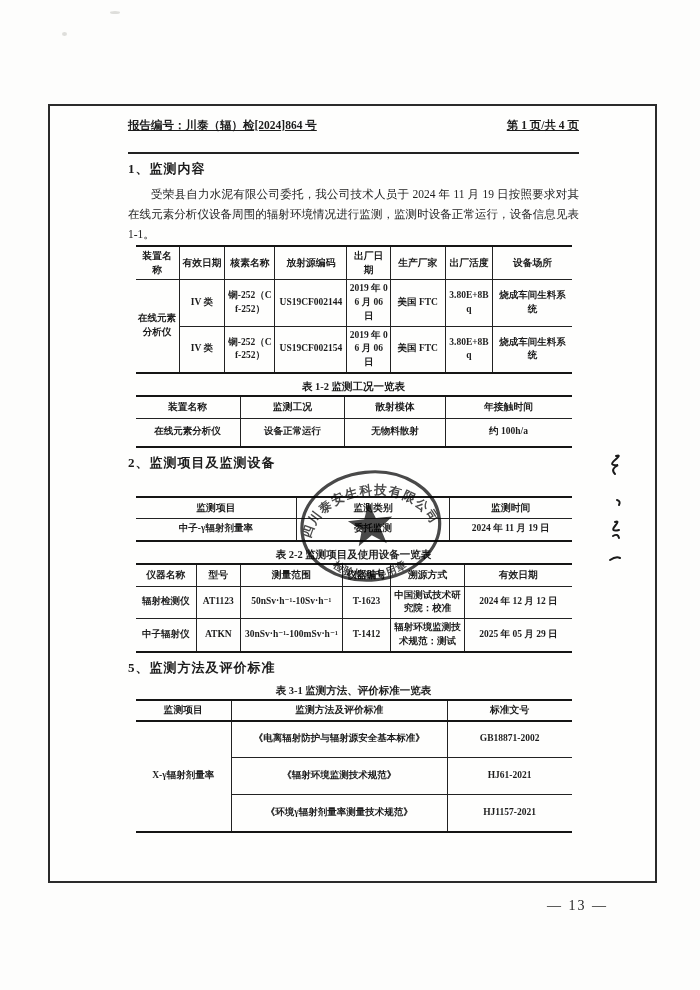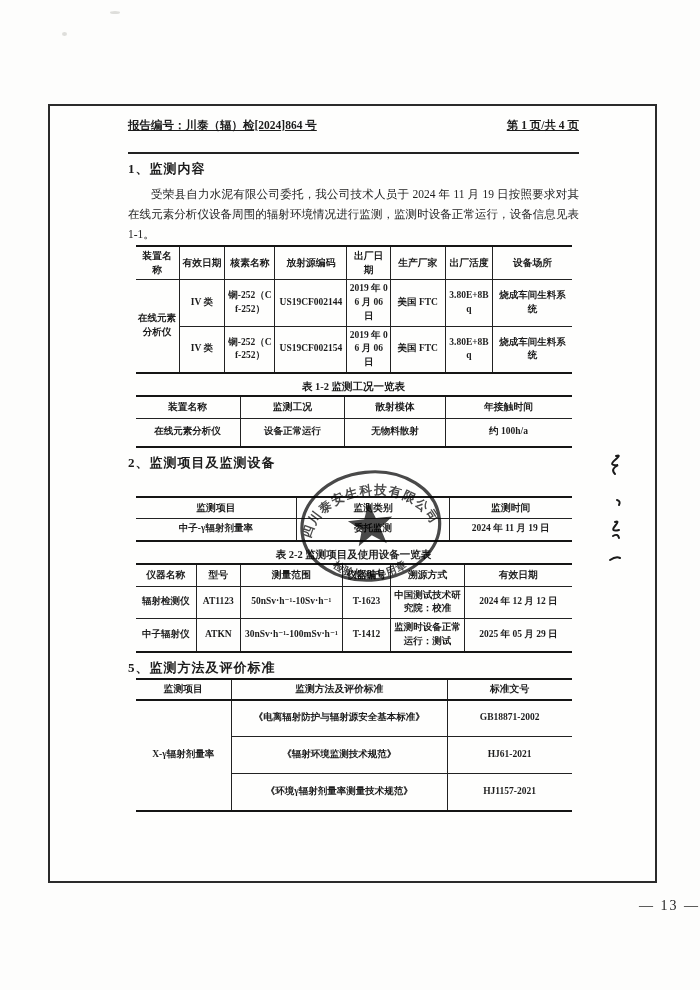--- a/index.html
+++ b/index.html
@@ -109,20 +109,21 @@
     position: absolute;
     left: 598px; top: 448px;
     width: 36px; height: 125px;
     pointer-events: none;
   }
   .footer-page-num {
     position: absolute;
     left: 0; top: 898px;
     width: 100%;
     text-align: right;
+    padding-right: 92px;
     font-size: 14px;
     letter-spacing: 2px;
     color: #222;
   }
 </style>
 </head>
 <body>
 
 <div class="smudge" style="left:110px;top:11px;width:10px;height:3px;"></div>
 <div class="smudge" style="left:62px;top:32px;width:5px;height:4px;"></div>
@@ -254,28 +255,29 @@
       <td>50nSv·h⁻¹-10Sv·h⁻¹</td>
       <td>T-1623</td>
       <td>中国测试技术研究院：校准</td>
       <td>2024 年 12 月 12 日</td>
     </tr>
     <tr>
       <td>中子辐射仪</td>
       <td>ATKN</td>
       <td>30nSv·h⁻¹-100mSv·h⁻¹</td>
       <td>T-1412</td>
-      <td>监测时设备正常运行：测试</td>
+      <td>辐射环境监测技术规范：测试</td>
       <td>2025 年 05 月 29 日</td>
     </tr>
   </tbody>
     </table>
 
   <div class="sec-heading">5、监测方法及评价标准</div>
 
+  <div class="tbl-caption" style="margin-top:7px">表 3-1 监测方法、评价标准一览表</div>
   <table id="table-3-1">
     <colgroup>
         <col style="width:22%">
         <col style="width:49.5%">
         <col style="width:28.5%">
       </colgroup>
     <tbody>
         <tr>
       <th>监测项目</th>
       <th>监测方法及评价标准</th>

